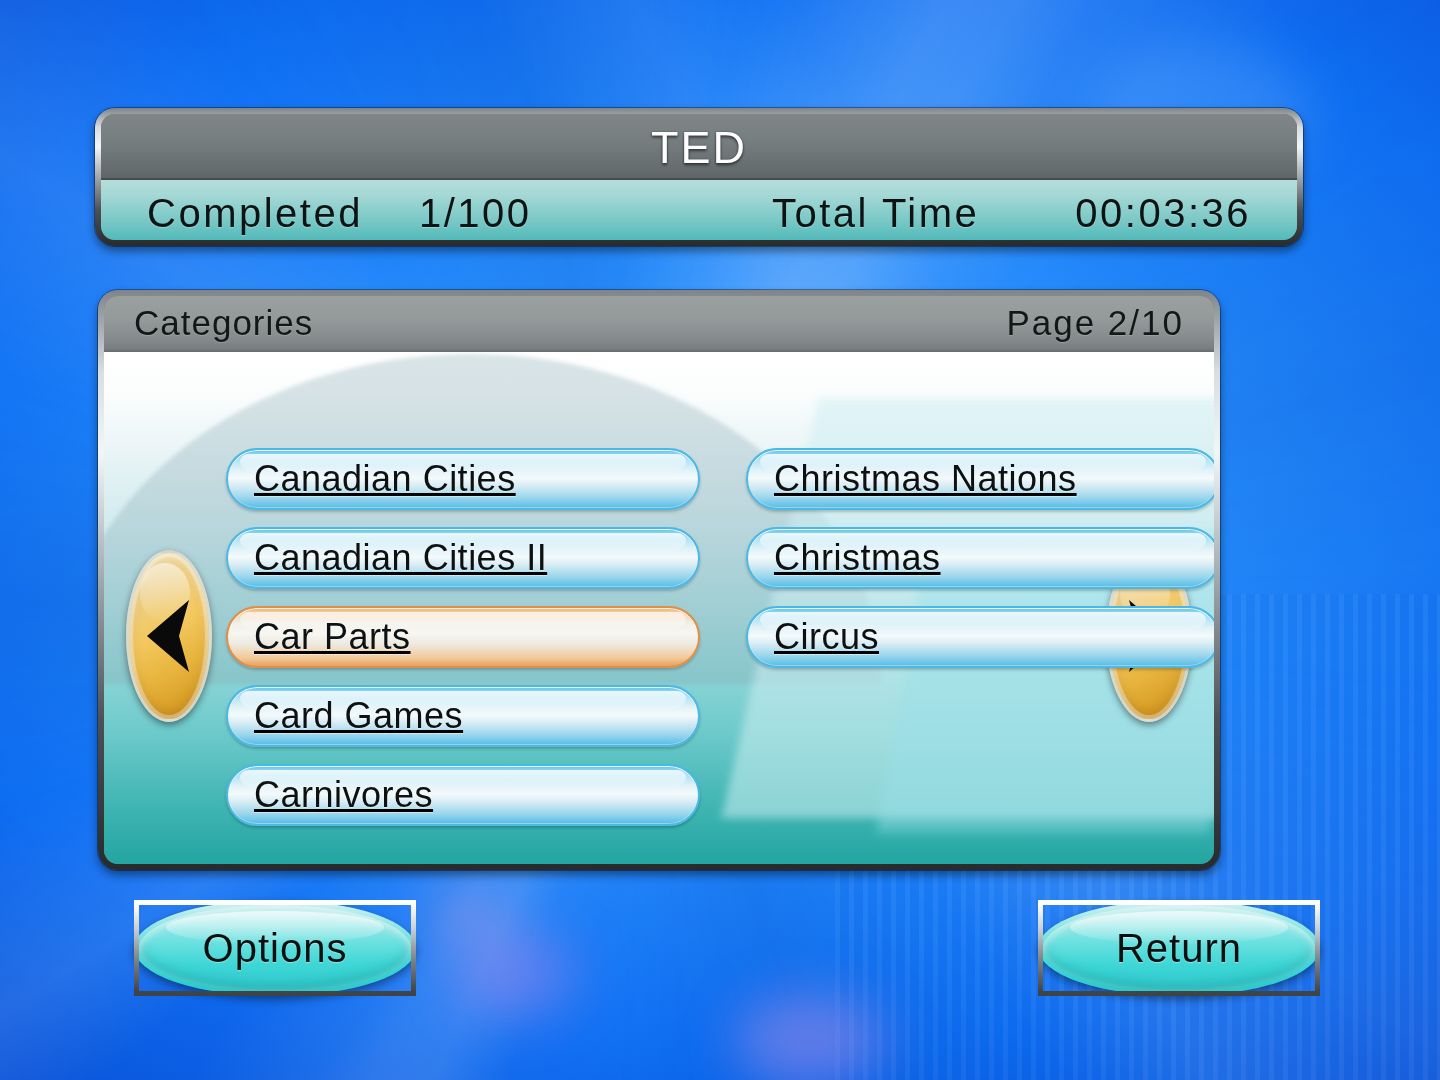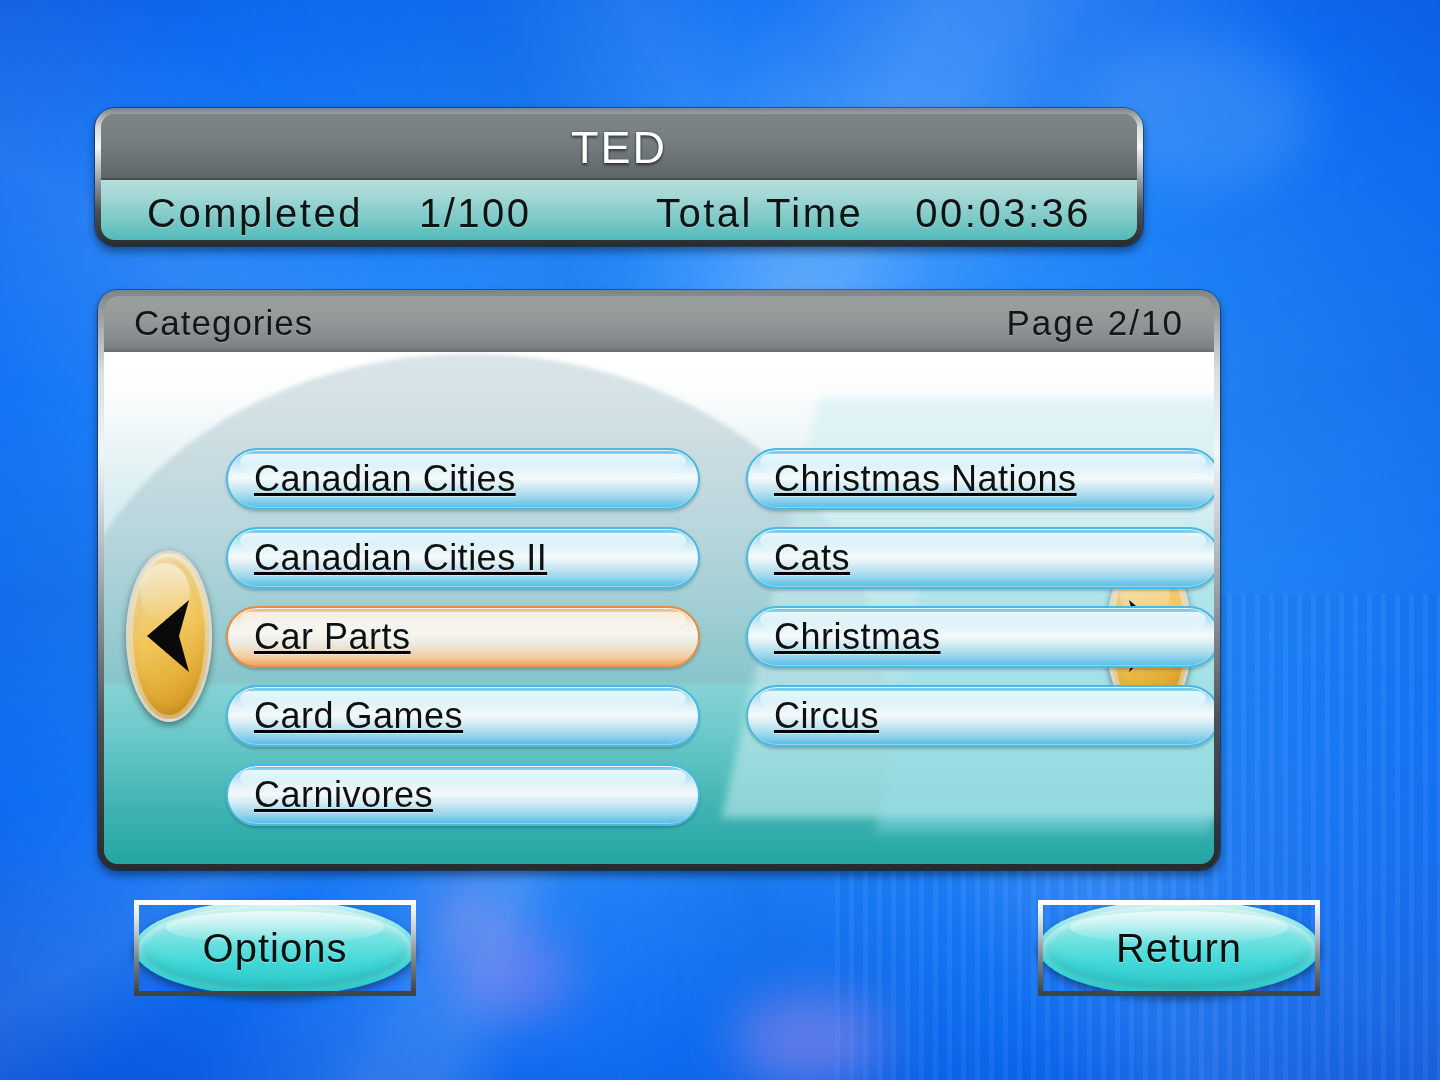--- a/index.html
+++ b/index.html
@@ -94,21 +94,21 @@
   .bezel-inner {
     width: 100%;
     height: 100%;
     border-radius: 14px;
     overflow: hidden;
     position: relative;
     background: #6b7073;
   }
 
   
-  #header-card { left: 95px; top: 108px; width: 1048px; height: 138px; }
+  #header-card { left: 95px; top: 108px; width: 1208px; height: 138px; }
   .title-bar {
     height: 66px;
     background: linear-gradient(180deg, #7e8687 0%, #767e7f 40%, #6a7274 70%, #5d6567 100%);
     display: flex;
     align-items: center;
     justify-content: center;
     position: relative;
   }
   .title-bar::after {
     content: "";
@@ -132,21 +132,21 @@
     padding: 0 46px;
     box-sizing: border-box;
     position: relative;
   }
   .stat-left, .stat-right {
     display: flex;
     align-items: center;
     white-space: nowrap;
   }
   .stat-left { flex: 0 0 auto; }
-  .stat-right { margin-left: auto; }
+  .stat-right { margin-left: auto; gap: 44px; }
   .stat-label, .stat-value {
     color: #0e1414;
     font-size: 40px;
     letter-spacing: 2.5px;
     text-shadow: 0 1px 1px rgba(255,255,255,0.30);
     line-height: 1;
   }
   .stat-left .stat-value { margin-left: 56px; }
   .stat-right .stat-value { margin-left: 52px; }
 
@@ -455,23 +455,20 @@
             <div class="cat-btn">
               <span class="cat-label">Carnivores</span>
             </div>
           </div>
 
           <div class="cat-col">
             <div class="cat-btn">
               <span class="cat-label">Christmas Nations</span>
             </div>
             <div class="cat-btn">
-              <span class="cat-label">Cats</span>
-            </div>
-            <div class="cat-btn">
               <span class="cat-label">Christmas</span>
             </div>
             <div class="cat-btn">
               <span class="cat-label">Circus</span>
             </div>
           </div>
         </div>
       </div>
     </div>
   </div>

